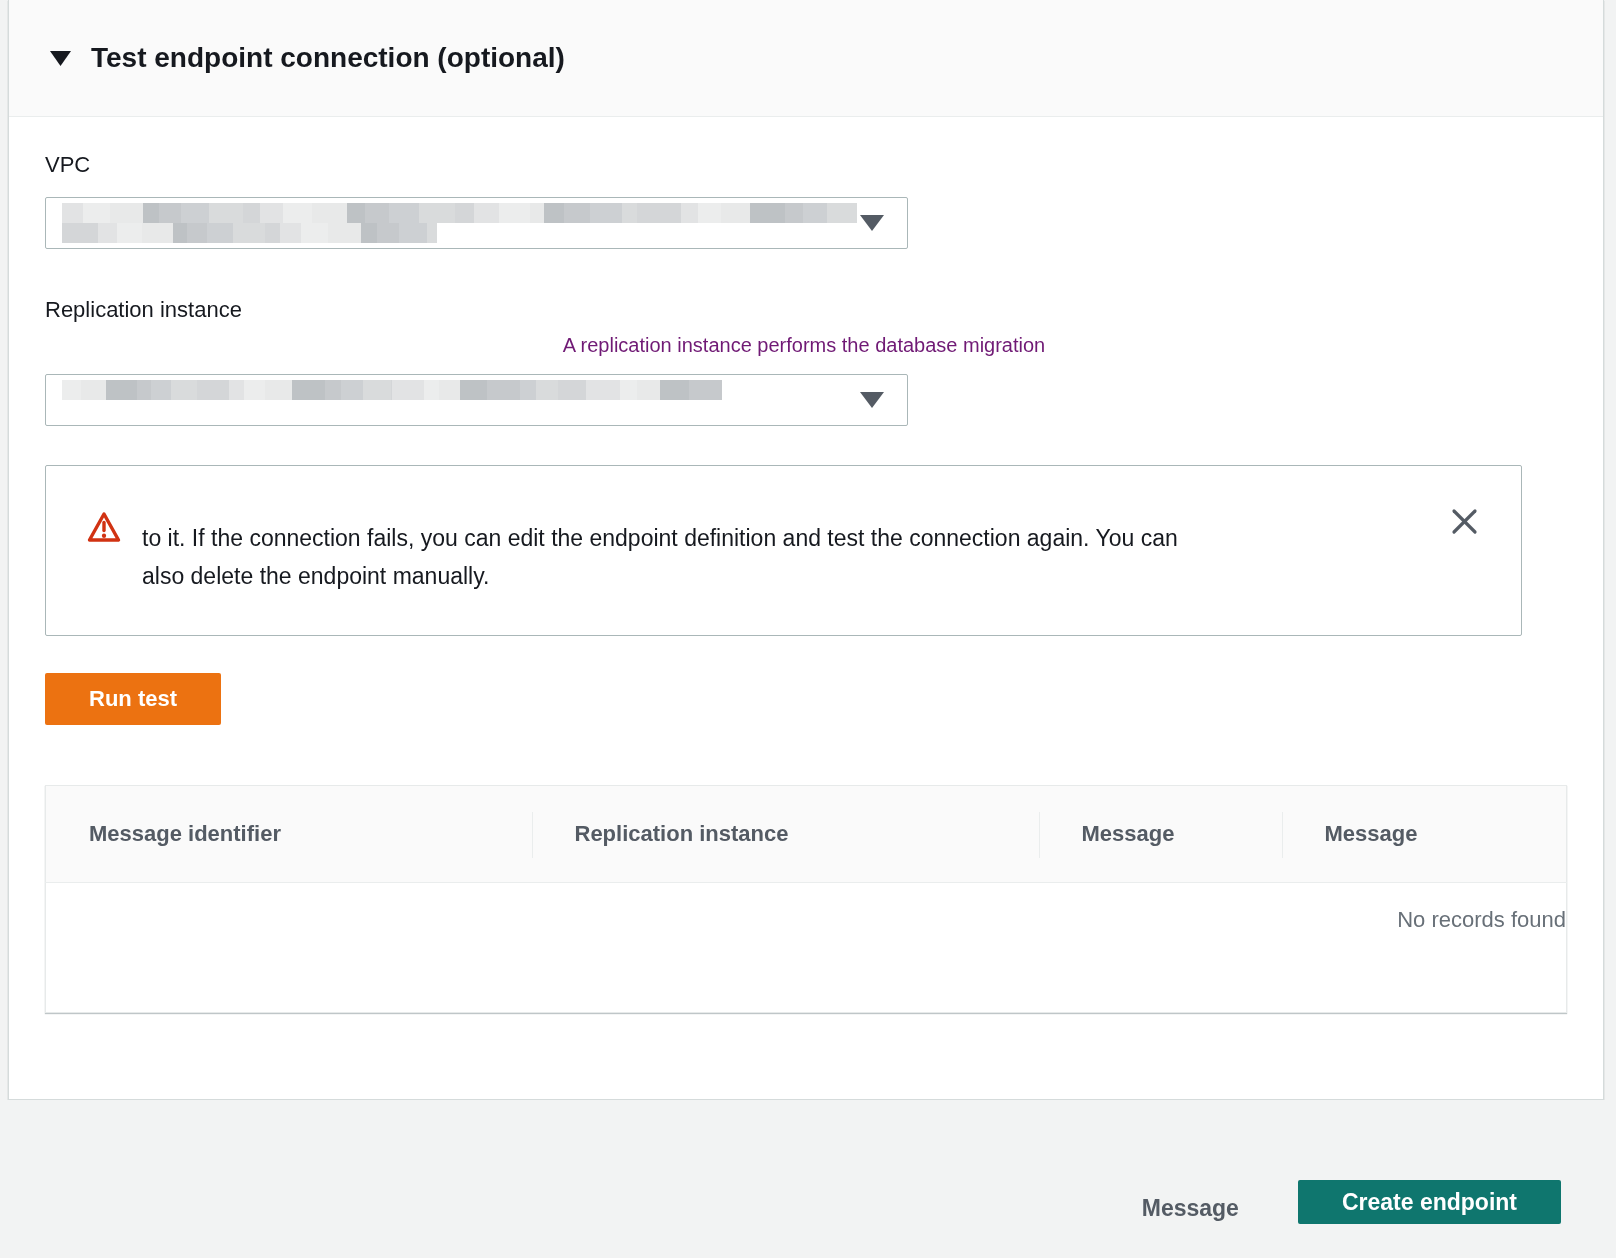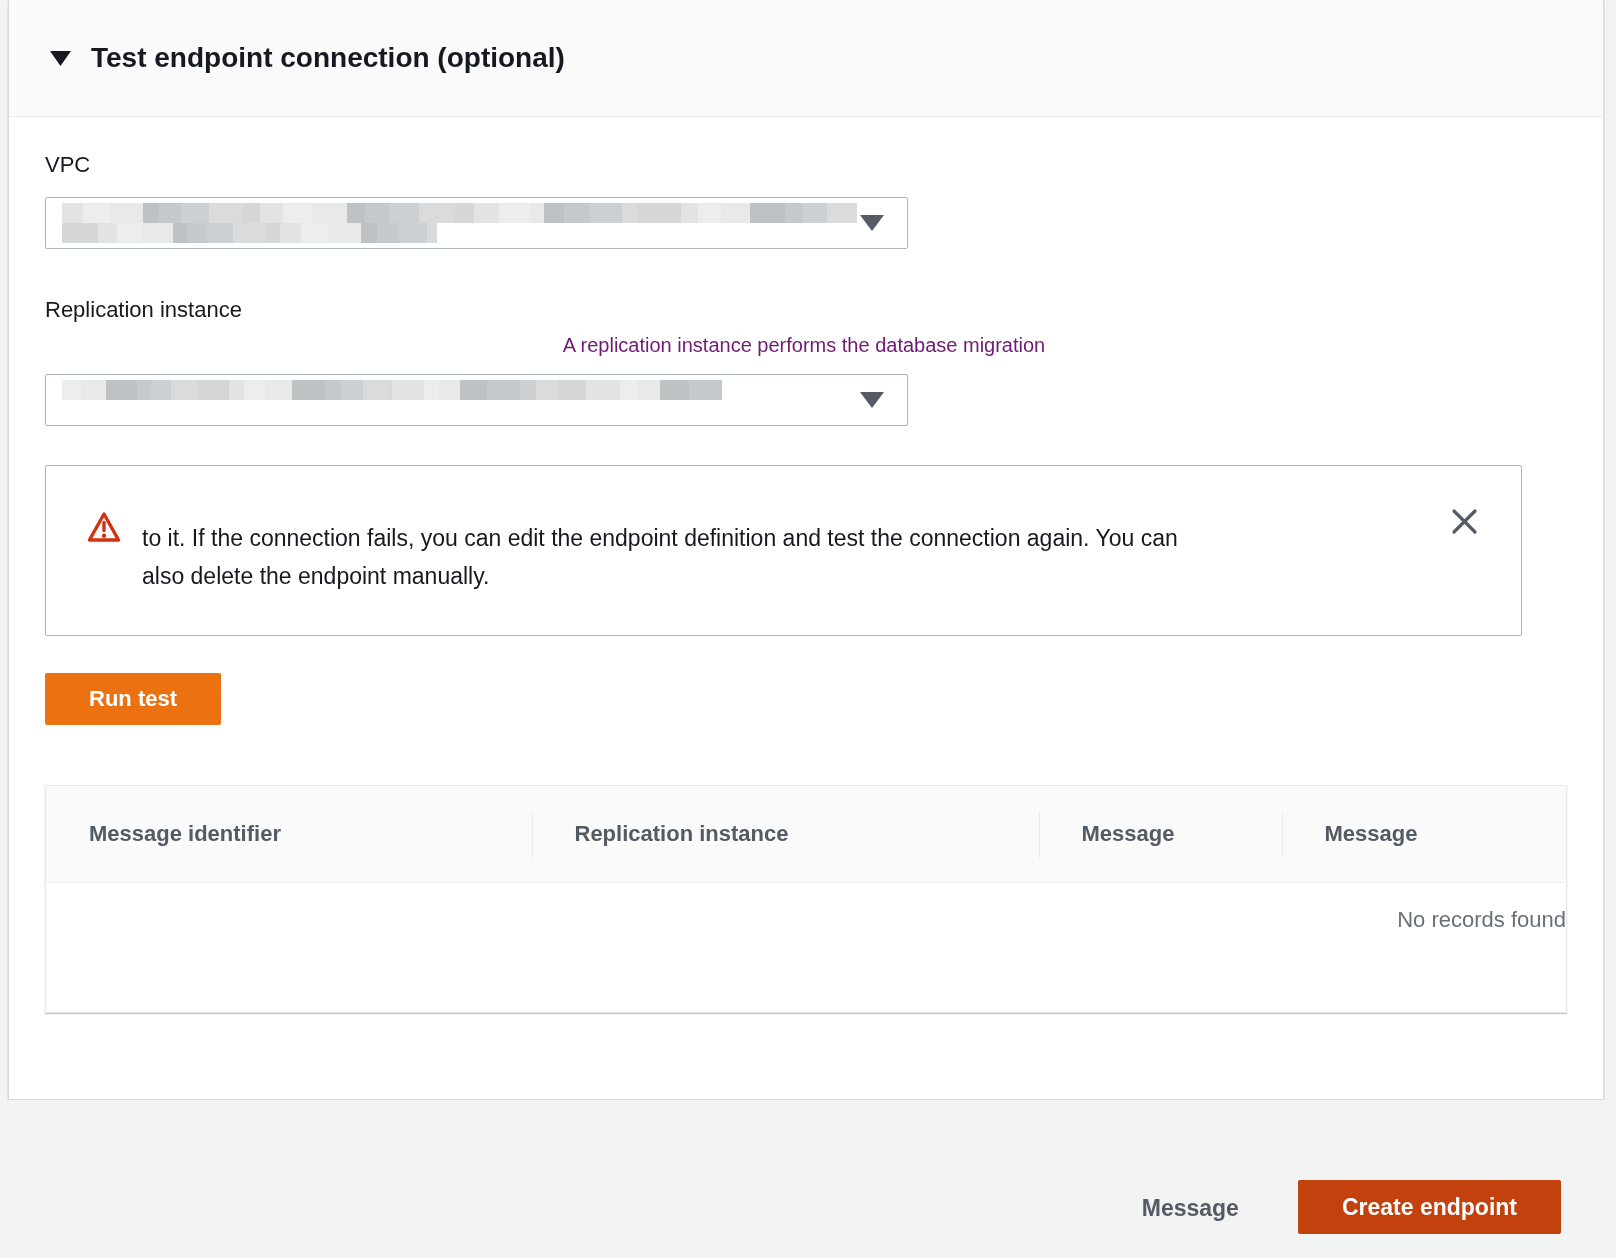--- a/index.html
+++ b/index.html
@@ -56,21 +56,21 @@
   .results tbody td { height:130px; vertical-align:top; padding-top:24px;
                       text-align:right; font-size:22px; color:#687078; }
 
   
   .footer { position:absolute; left:0; top:1100px; width:1616px; height:158px;
             background:#f2f3f3; display:flex; justify-content:flex-end;
             align-items:flex-start; padding:80px 55px 0 0; }
   .cancel-btn { height:57px; background:none; border:none; display:flex; align-items:center;
                 font-size:23px; font-weight:700; color:#545b64; font-family:inherit;
                 margin-right:59px; cursor:pointer; }
-  .create-btn { height:54px; padding:0 44px; background:#c2410c; border:none;
+  .create-btn { height:44px; padding:0 44px; background:#0f766e; border:none;
                 border-radius:2px; color:#fff; font-size:23px; font-weight:700;
                 font-family:inherit; cursor:pointer; }
 </style>
 </head>
 <body>
 
 <div class="page">
 
   <div class="card">
 

